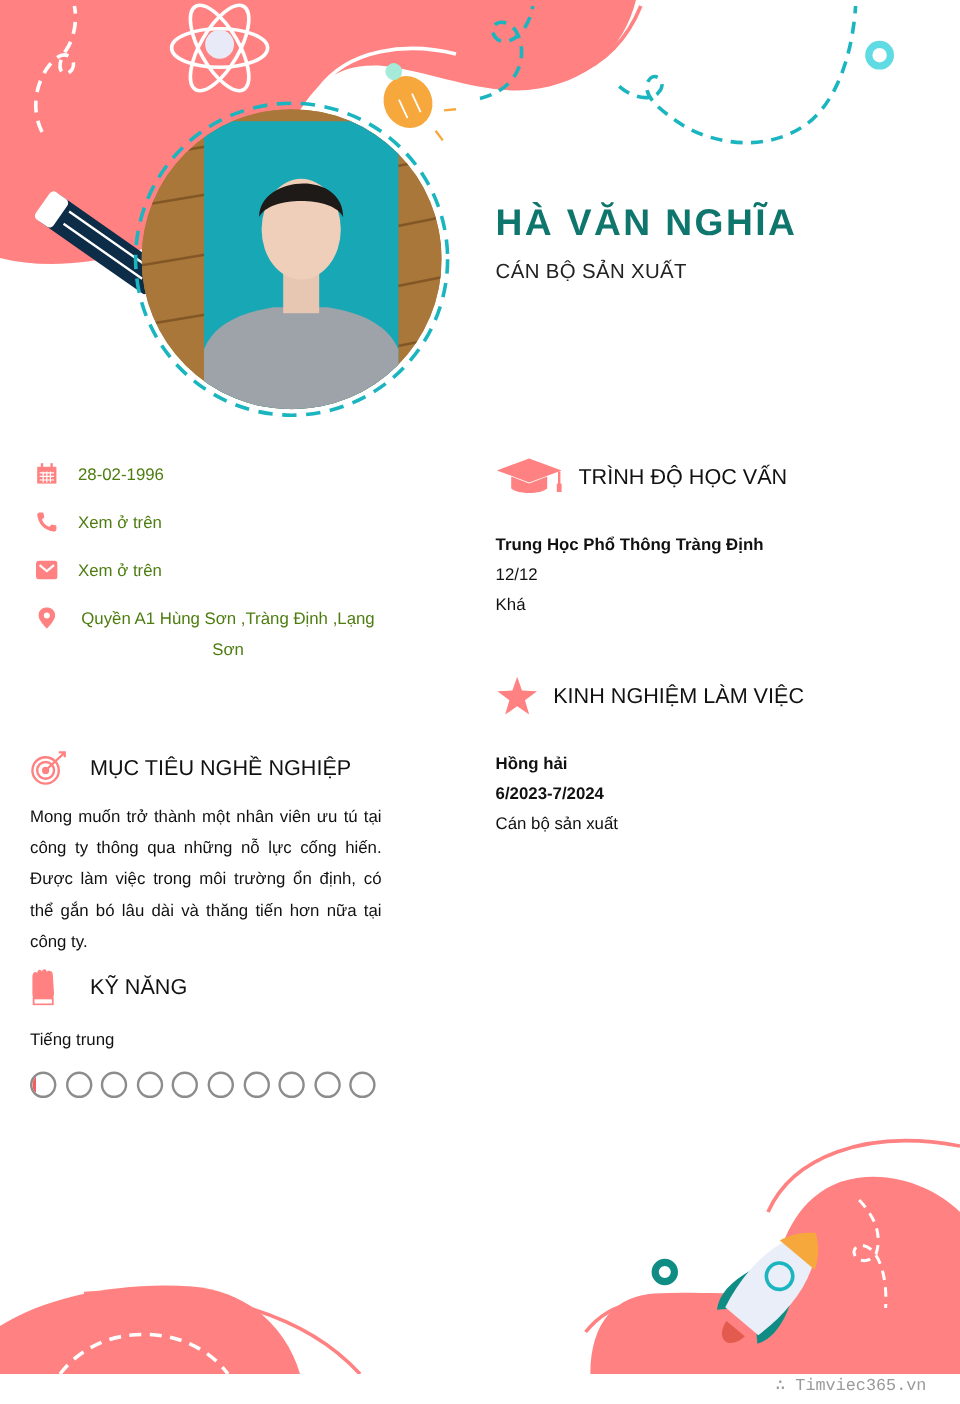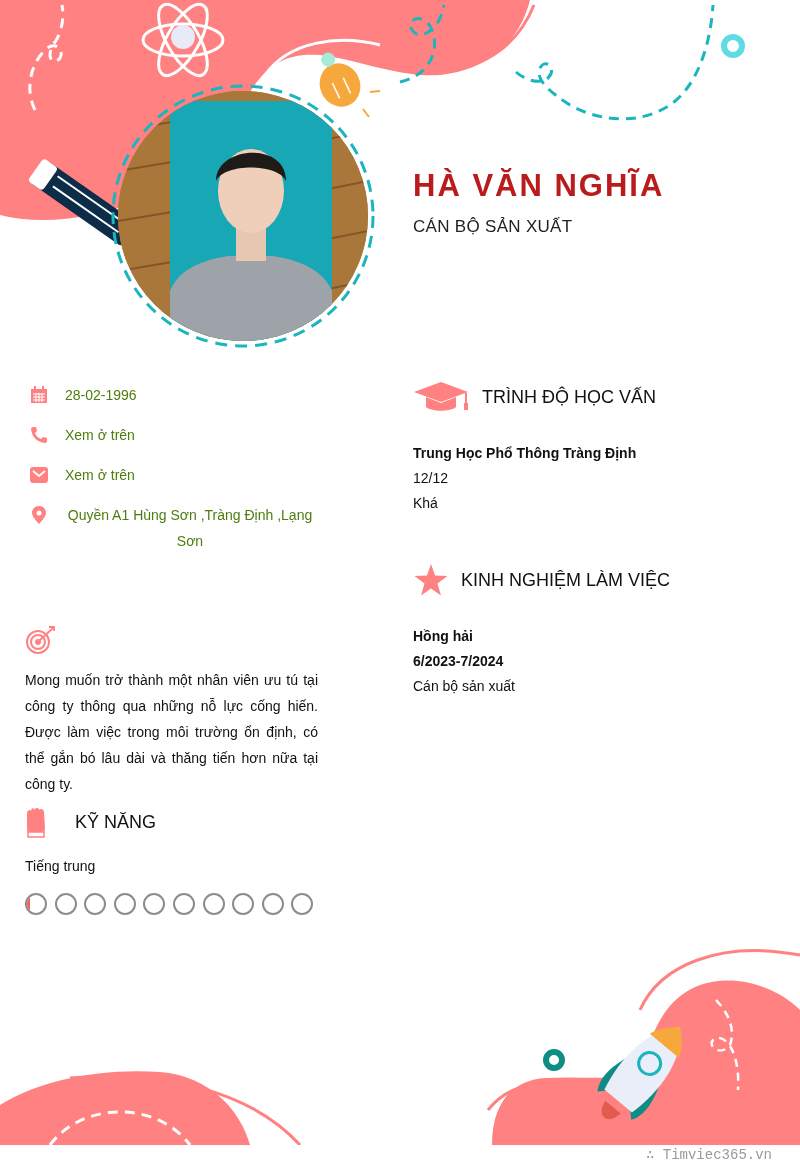--- a/index.html
+++ b/index.html
@@ -6,21 +6,21 @@
   html, body { width: 800px; height: 1170px; background: #ffffff; overflow: hidden; }
   body { position: relative; font-family: "Liberation Sans", "DejaVu Sans", sans-serif; color: #111; }
 
   .page { position: absolute; left: 0; top: 0; width: 800px; height: 1145px; overflow: hidden; background: #fff; }
   .deco { position: absolute; left: 0; top: 0; width: 800px; height: 1145px; pointer-events: none; }
 
   .avatar-wrap { position: absolute; left: 110px; top: 83px; width: 266px; height: 266px; }
   .avatar-ring { position: absolute; left: 0; top: 0; width: 266px; height: 266px; }
   .avatar { position: absolute; left: 8px; top: 8px; width: 250px; height: 250px; border-radius: 50%; overflow: hidden; background: #a87a3e; }
 
-  .name { position: absolute; left: 413px; top: 168px; font-size: 31px; font-weight: bold; letter-spacing: 2px; color: #b91c1c; white-space: nowrap; }
+  .name { position: absolute; left: 413px; top: 168px; font-size: 31px; font-weight: bold; letter-spacing: 2px; color: #0f766e; white-space: nowrap; }
   .title { position: absolute; left: 413px; top: 217px; font-size: 17px; color: #222; letter-spacing: 0.3px; white-space: nowrap; }
 
   .contact { position: absolute; left: 28px; top: 384px; width: 300px; }
   .contact-row { display: flex; align-items: flex-start; margin-bottom: 16px; }
   .contact-row .ic { width: 22px; height: 22px; margin-right: 15px; flex: 0 0 22px; display: flex; align-items: center; justify-content: center; }
   .contact-row .tx { font-size: 14px; line-height: 26px; color: #4d7c0f; margin-top: -2px; text-align: center; }
 
   .sec-head { position: absolute; display: flex; align-items: center; }
   .sec-head .hic { display: flex; align-items: center; justify-content: center; }
   .sec-head .htx { font-size: 18px; font-weight: normal; color: #111; white-space: nowrap; }
@@ -162,20 +162,21 @@
 
   <div class="sec-head" style="left:25px; top:625px;">
     <span class="hic" style="width:32px; height:30px; margin-right:18px;">
       <svg width="32" height="30" viewBox="0 0 32 30">
           <circle cx="13" cy="17" r="11" stroke="#ff8181" stroke-width="2" fill="none"></circle>
           <circle cx="13" cy="17" r="7" stroke="#ff8181" stroke-width="2" fill="none"></circle>
           <circle cx="13" cy="17" r="3" fill="#ff8181"></circle>
           <path d="M13,17 L28,3 M24,2 L29,2 L29,6" stroke="#ff8181" stroke-width="1.8" fill="none"></path>
         </svg>
     </span>
+    <span class="htx">MỤC TIÊU NGHỀ NGHIỆP</span>
   </div>
   <div class="para" style="left:25px; top:667px; width:293px;">Mong muốn trở thành một nhân viên ưu tú tại công ty thông qua những nỗ lực cống hiến. Được làm việc trong môi trường ổn định, có thể gắn bó lâu dài và thăng tiến hơn nữa tại công ty.</div>
 
   <div class="sec-head" style="left:25px; top:806px;">
     <span class="hic" style="width:22px; height:32px; margin-right:28px;">
       <svg width="22" height="32" viewBox="0 0 22 32">
           <path d="M2,8 C2,4 5,3 6,5 C6,2 9,1 10,4 C10,1 14,1 14,4 C15,2 19,3 19,6 L20,22 C20,26 17,30 12,30 L8,30 C4,30 2,26 2,22 Z" fill="#ff8181"></path>
           <rect x="3" y="26" width="16" height="5" fill="#fff" stroke="#ff8181" stroke-width="1.5"></rect>
         </svg>
     </span>

